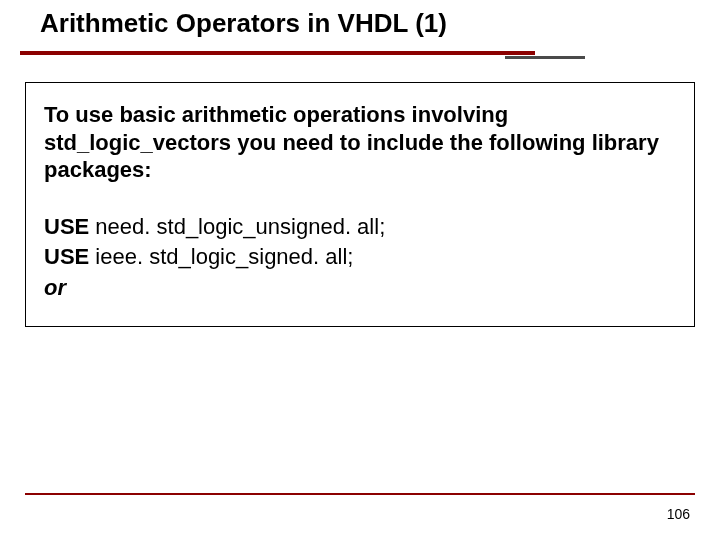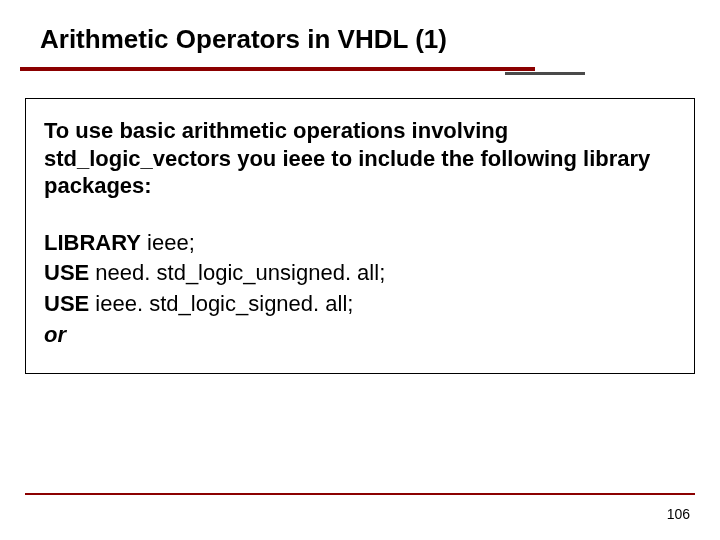--- a/index.html
+++ b/index.html
@@ -11,21 +11,21 @@
       width: 720px;
       height: 540px;
       background: #ffffff;
       font-family: Arial, Helvetica, sans-serif;
       position: relative;
       overflow: hidden;
     }
     .slide {
       width: 100%;
       height: 100%;
-      padding: 24px 0 0 0;
+      padding: 8px 0 0 0;
       position: relative;
     }
     .title {
       font-size: 26px;
       font-weight: bold;
       color: #000;
       padding-left: 40px;
       margin-bottom: 12px;
     }
     .header-rule {
@@ -101,24 +101,23 @@
 
 <div class="slide">
   <div class="title">Arithmetic Operators in VHDL (1)</div>
 
   <div class="header-rule">
     <div class="rule-red"></div>
     <div class="rule-grey"></div>
   </div>
 
   <div class="content-box">
-    <div class="intro-text">To use basic arithmetic operations involving std_logic_vectors you ieee to include the following library packages:</div>
+    <div class="intro-text">To use basic arithmetic operations involving std_logic_vectors you need to include the following library packages:</div>
 
     <div class="code-block">
-      <span class="code-line"><span class="kw">LIBRARY</span><span class="pkg"> ieee;</span></span>
       <span class="code-line"><span class="kw">USE</span><span class="pkg"> need. std_logic_unsigned. all;</span></span>
       <span class="code-line"><span class="kw">USE</span><span class="pkg"> ieee. std_logic_signed. all;</span></span>
       <span class="code-line or-line">or</span>
     </div>
   </div>
 
   <div class="footer-rule"></div>
   <div class="page-num">106</div>
 </div>
 

